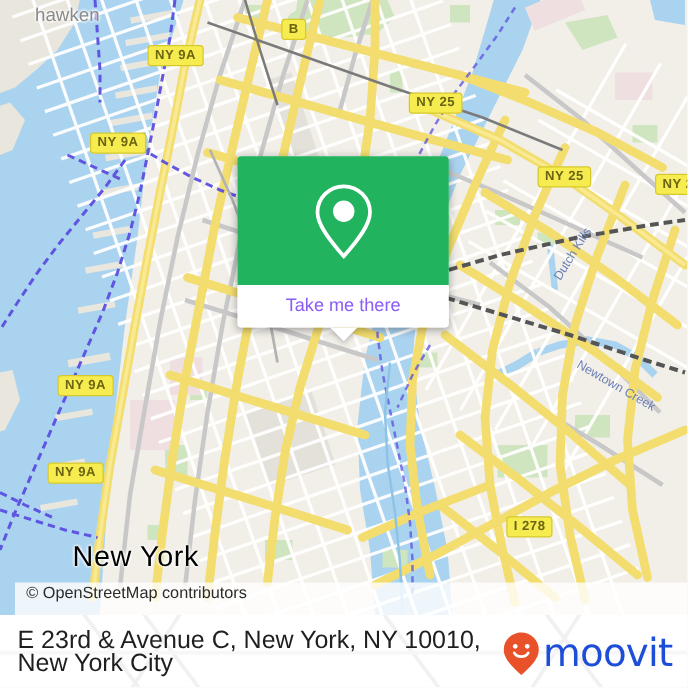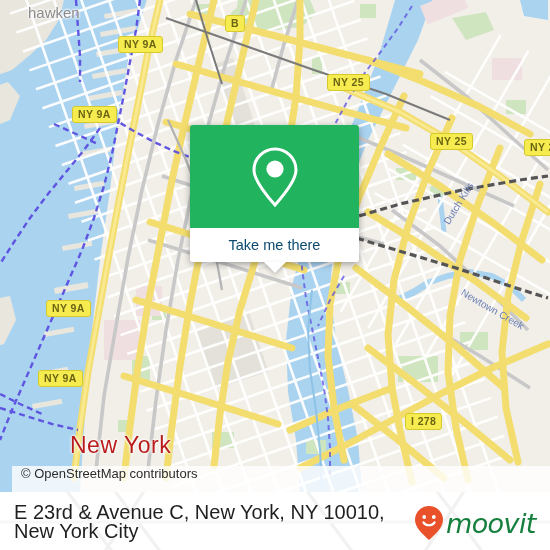--- a/index.html
+++ b/index.html
@@ -42,21 +42,21 @@
     font-family: "Liberation Sans", sans-serif;
   }
 
   .placelabel {
     position: absolute;
     color: #7b7b7b;
     font-family: "Liberation Sans", sans-serif;
     white-space: nowrap;
     text-shadow: 0 0 3px #fff, 0 0 3px #fff, 0 0 2px #fff;
   }
-  .city-label { font-size: 23px; color: #b91c1c; letter-spacing: 0.5px; margin-left: 12px; }
+  .city-label { font-size: 23px; color: #000000; letter-spacing: 0.5px; }
   .town-label { font-size: 15px; color: #8a8a8a; padding-left: 28px; }
   .water-label {
     position: absolute;
     color: #6b7fb5;
     font-size: 10px;
     font-family: "Liberation Sans", sans-serif;
     white-space: nowrap;
   }
 
   
@@ -78,21 +78,21 @@
     align-items: center;
     justify-content: center;
   }
   #popup-white {
     background: #ffffff;
     height: 34px;
     border-radius: 0 0 3px 3px;
     display: flex;
     align-items: center;
     justify-content: center;
-    color: #0c4a6e;
+    color: #8b5cf6;
     font-size: 14.5px;
   }
   #popup-tail {
     position: absolute;
     left: 50%;
     bottom: -11px;
     margin-left: -11px;
     width: 0; height: 0;
     border-left: 11px solid transparent;
     border-right: 11px solid transparent;
@@ -147,28 +147,27 @@
     line-height: 19px;
     color: #1f1f1f;
     max-width: 400px;
   }
   #moovit-logo {
     display: flex;
     align-items: center;
     margin-top: 2px;
   }
   #moovit-word {
-    font-size: 27px;
-    color: #15803d;
+    font-size: 31px;
+    color: #1d4ed8;
     letter-spacing: -0.6px;
     line-height: 29px;
     margin-left: 2px;
     font-family: "DejaVu Sans", sans-serif;
     font-weight: normal;
-    font-style: italic;
   }
 </style>
 </head>
 <body>
 
 <div id="screen">
 
   <div id="map">
 
     <svg id="map-svg" width="550" height="492" viewBox="0 0 550 492">

